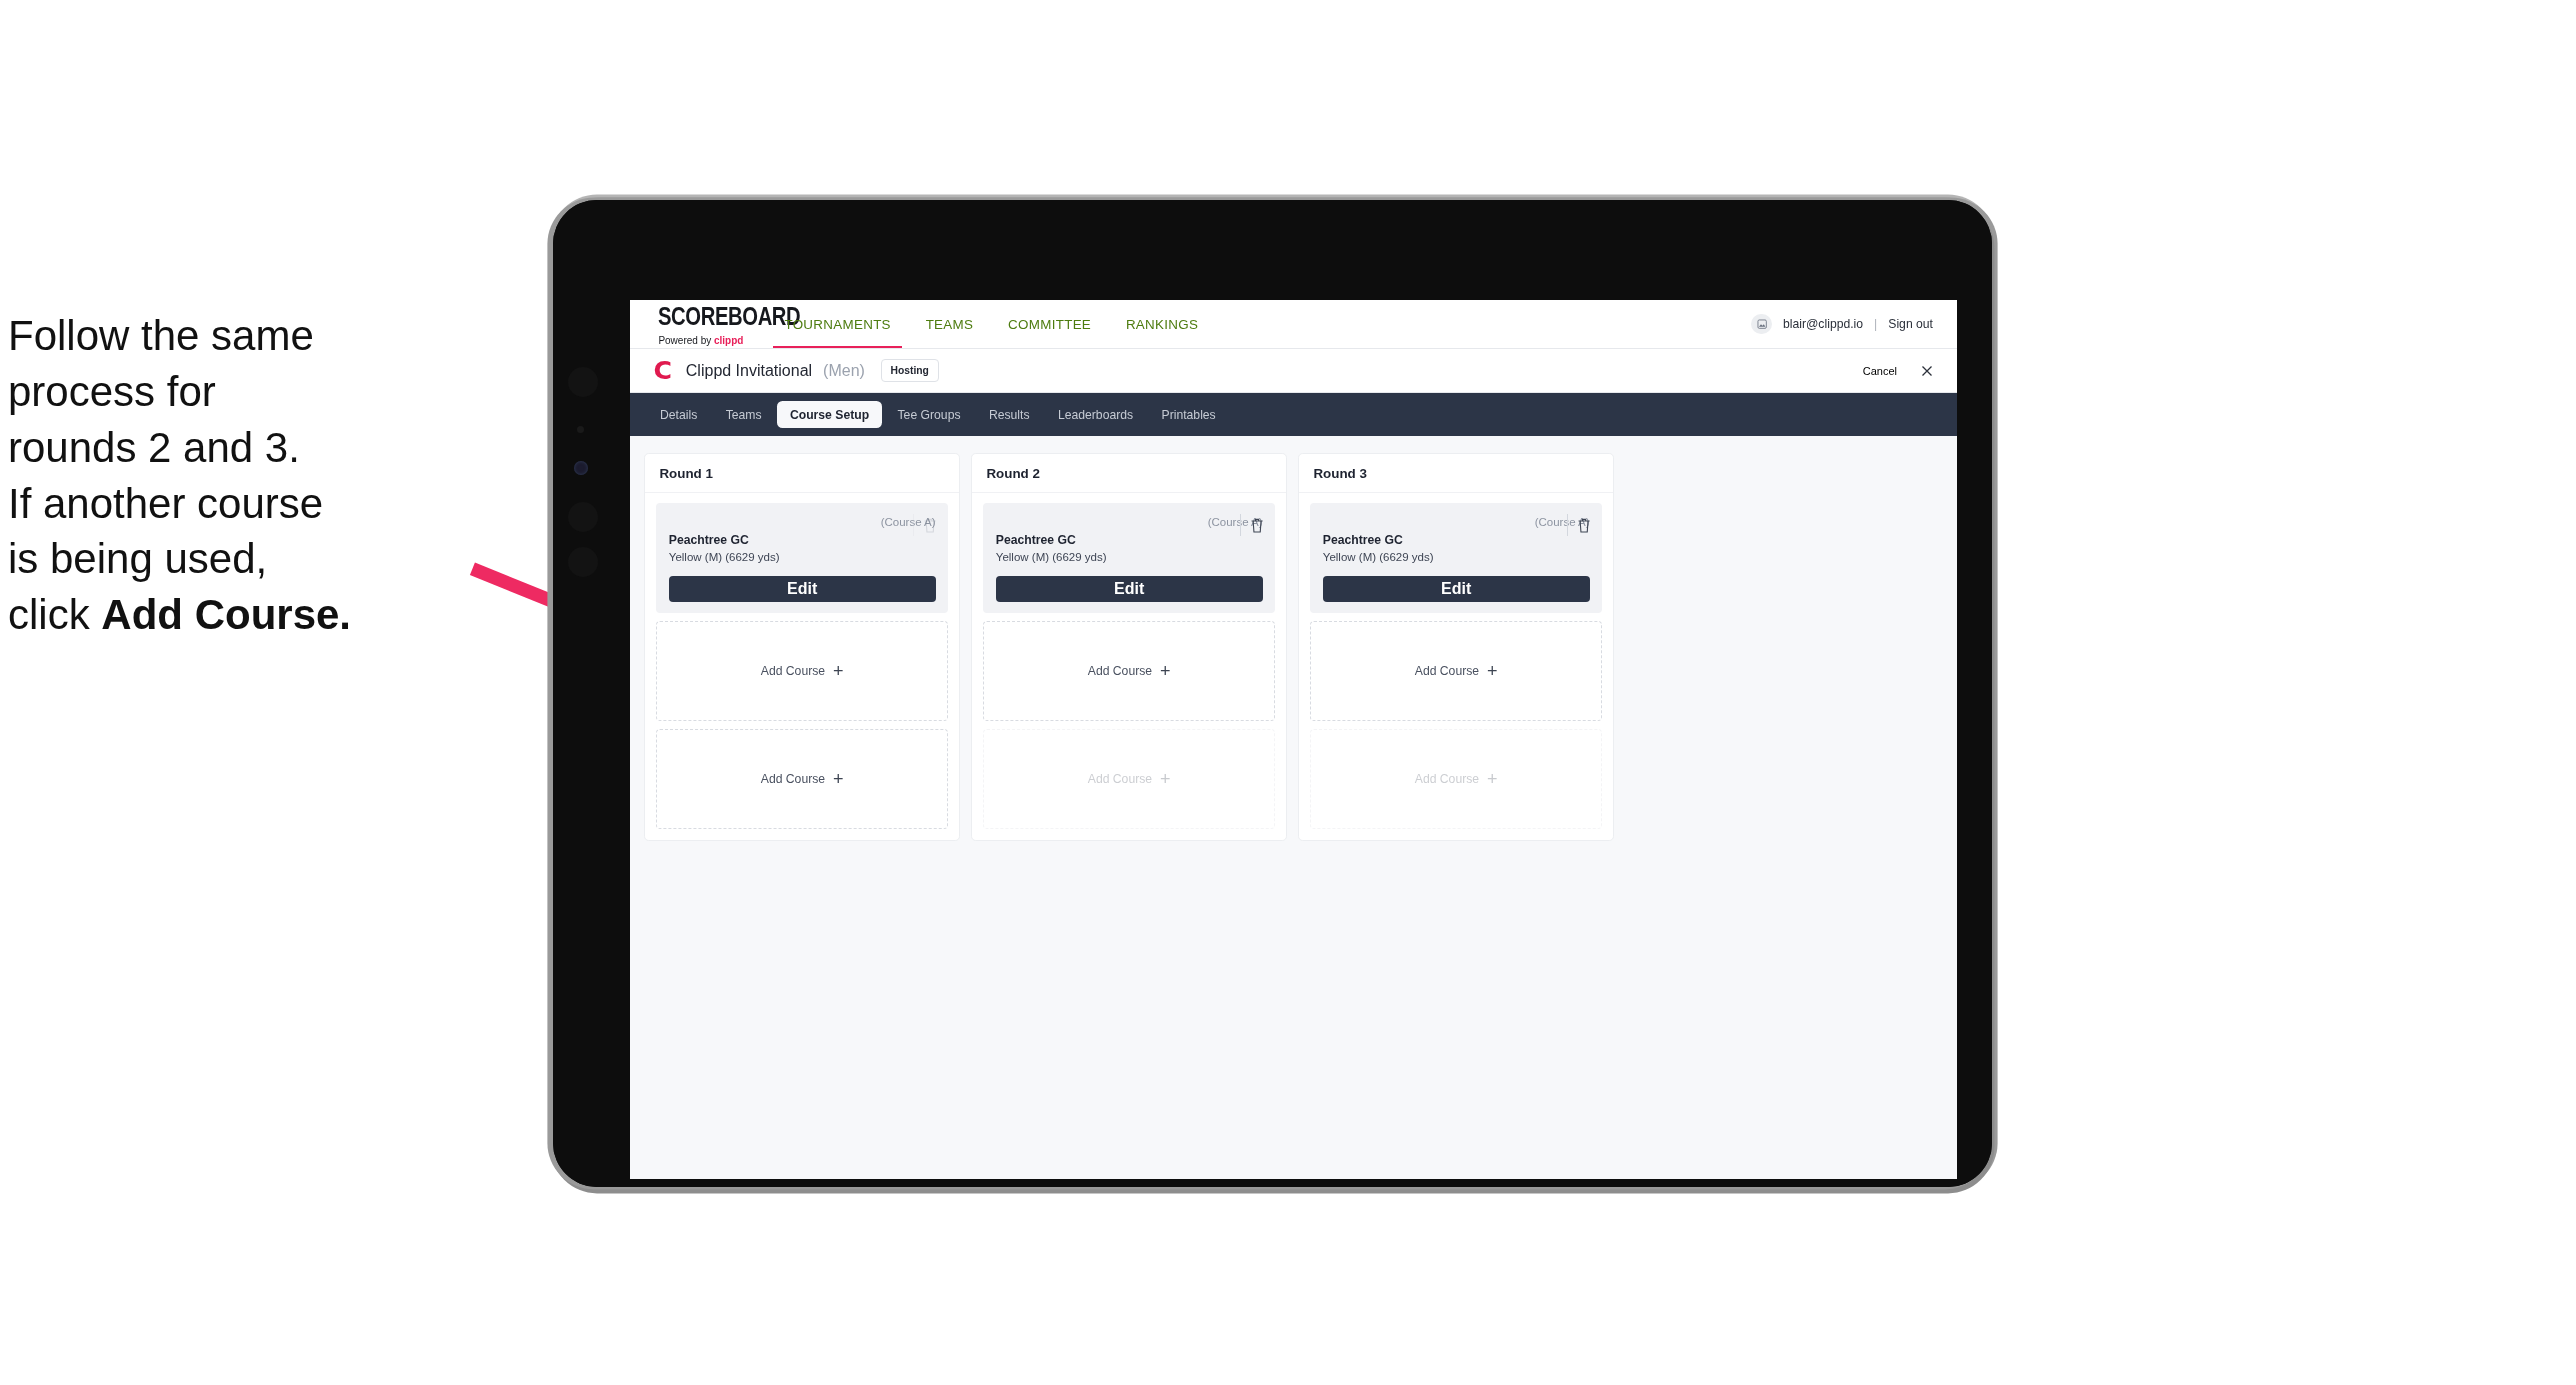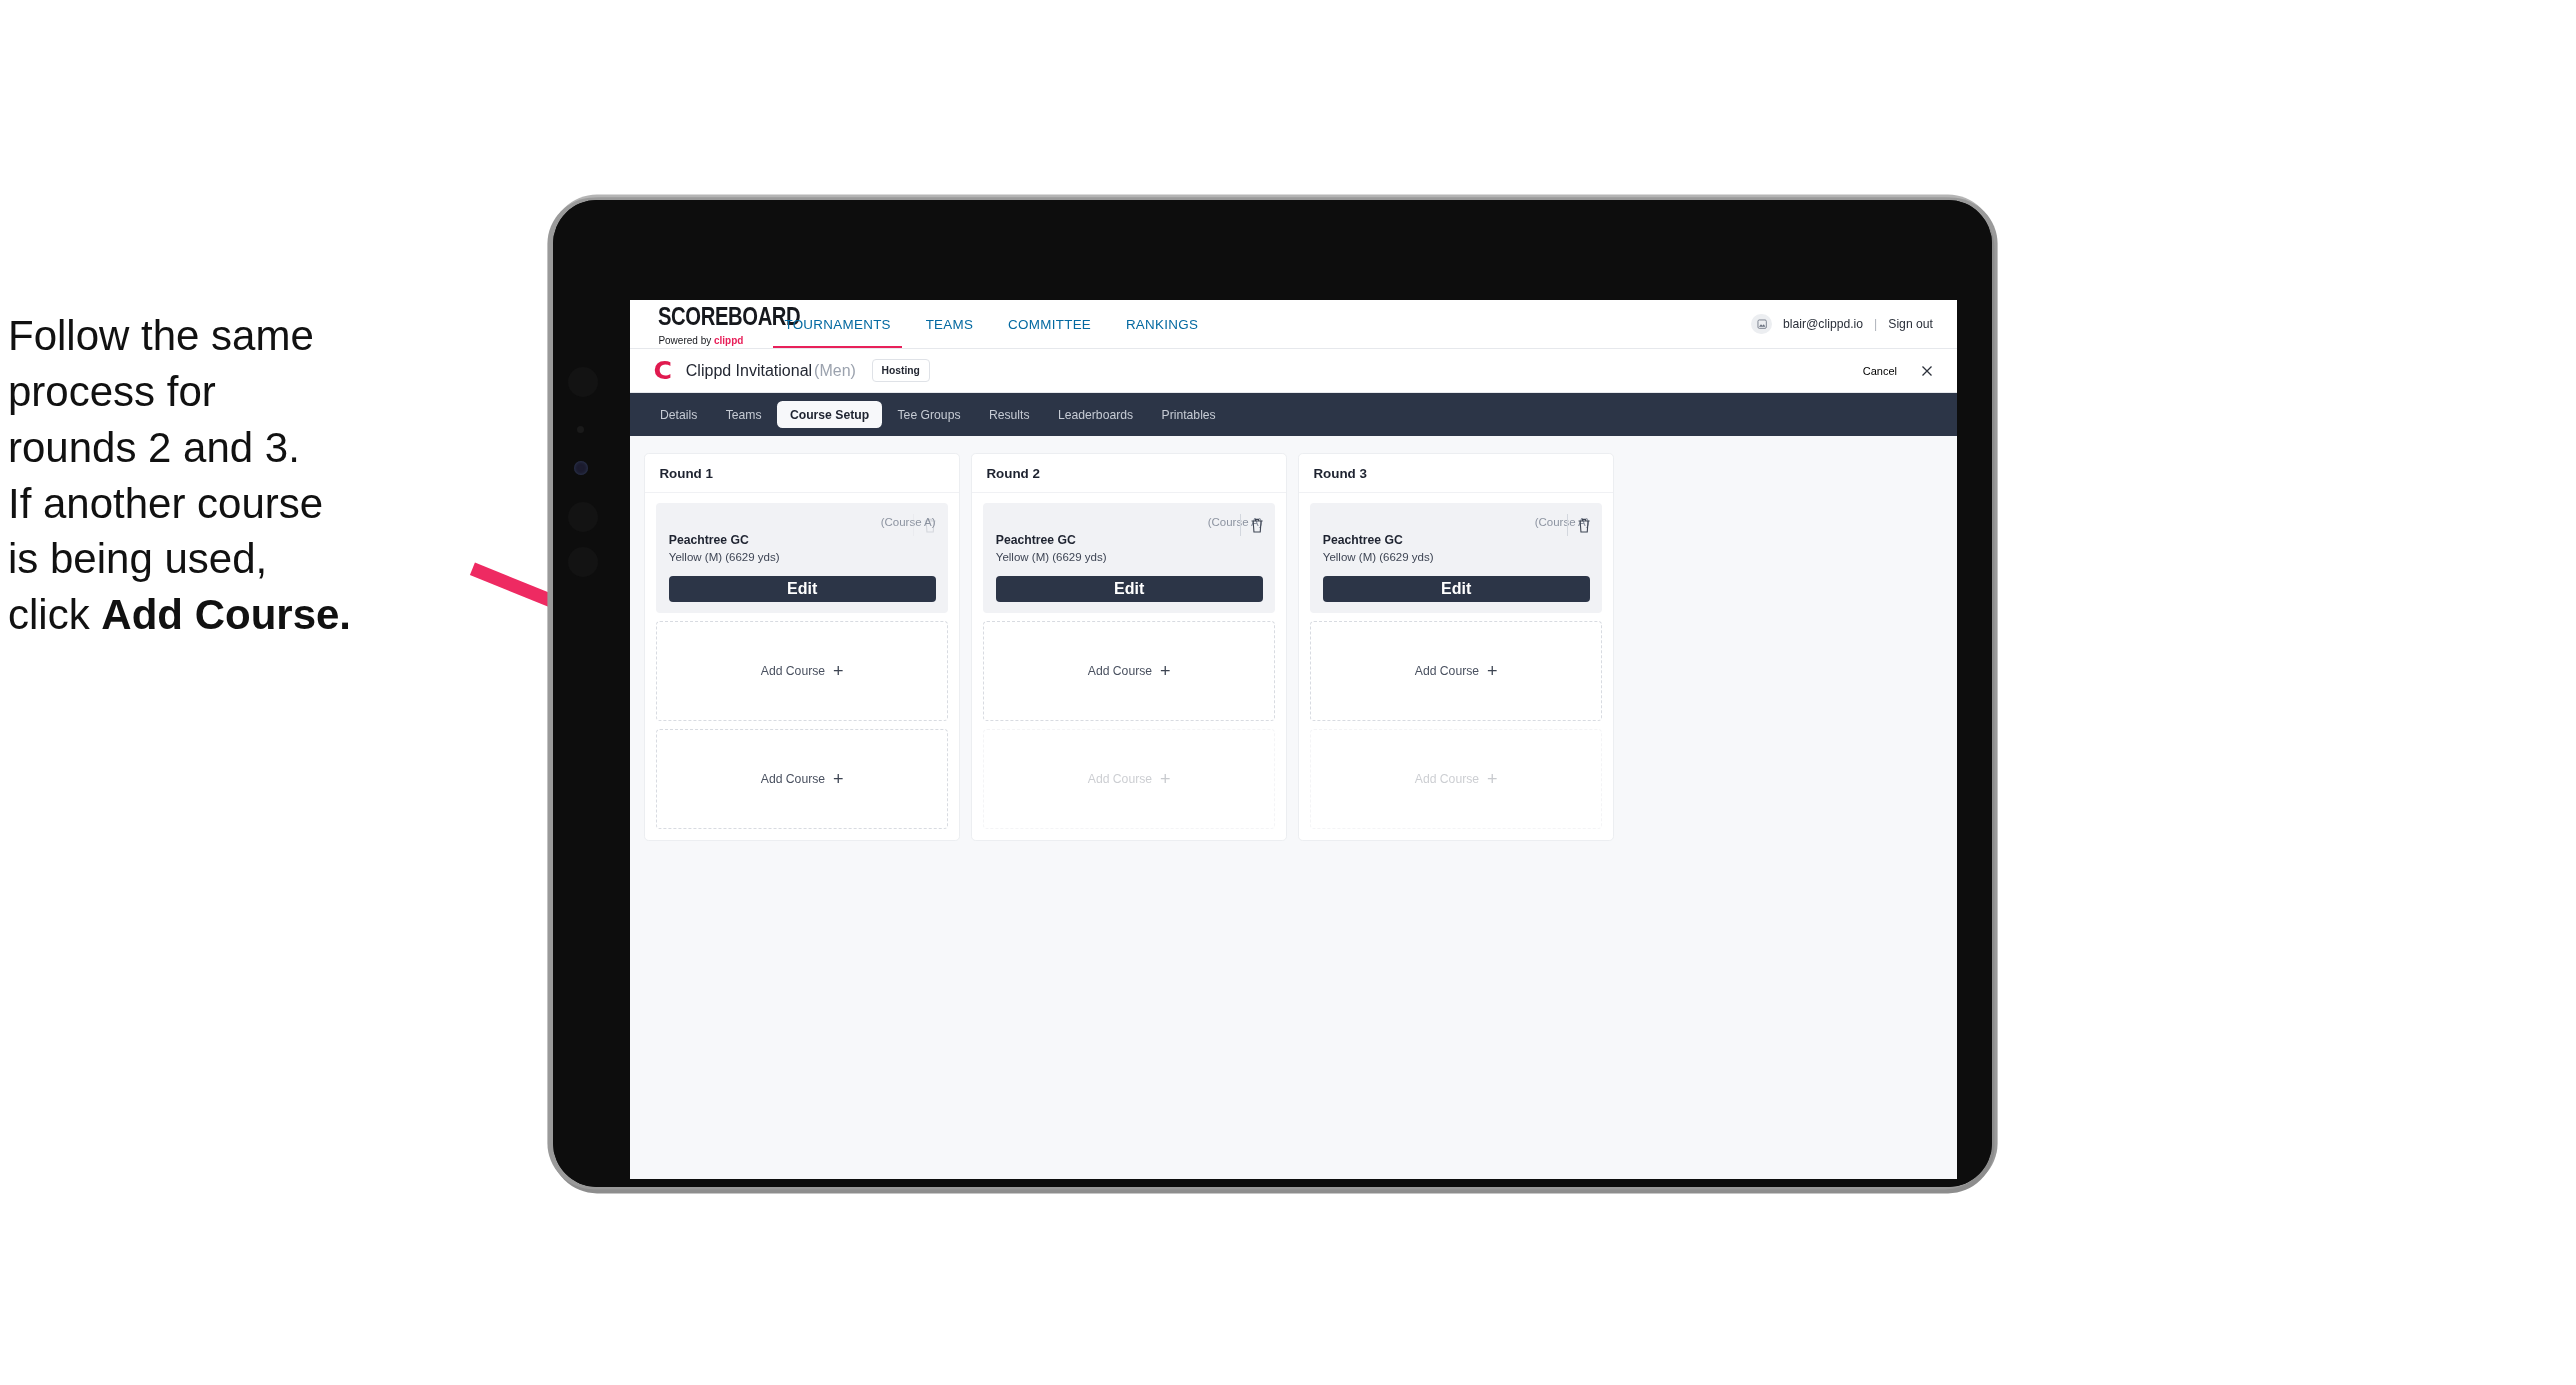--- a/index.html
+++ b/index.html
@@ -50,42 +50,42 @@
     font-family:"Liberation Sans", sans-serif; font-weight:bold; font-size:21.3px;
     letter-spacing:-0.4px; color:#16181d; line-height:1;
     transform:scaleY(1.18) scaleX(0.95); transform-origin:left center;
   }
   .brand-sub { font-size:10px; color:#16181d; margin-top:7.1px; line-height:1; }
   .brand-sub .pink { color:#e8205a; font-weight:bold; }
 
   .navitems { display:flex; align-items:stretch; margin-left:19px; }
   .navitem {
     display:flex; align-items:center; padding:0 17.4px; font-size:13.4px;
-    color:#0369a1; letter-spacing:0.3px; position:relative; cursor:pointer;
+    color:#4d7c0f; letter-spacing:0.3px; position:relative; cursor:pointer;
   }
   .navitem.active::after {
     content:""; position:absolute; left:6.3px; right:6.3px; bottom:0; height:2.4px; background:#e8205a;
   }
   .nav-right { margin-left:auto; display:flex; align-items:center; padding-right:24px; gap:11px; font-size:12.2px; color:#2b303a; }
   .avatar {
     width:20.5px; height:20.5px; border-radius:50%; background:#eceef1;
     display:flex; align-items:center; justify-content:center; color:#6a7280; font-size:9.5px;
   }
   .sep { color:#aeb3bb; }
   .signout { cursor:pointer; }
 
   
   .tbar {
     height:44px; background:#ffffff; display:flex; align-items:center;
     padding:0 24px 0 24px; border-bottom:0.8px solid #e6e8ec; position:relative;
   }
   .clogo { font-size:24px; font-weight:bold; color:#e01a4f; line-height:1; margin-right:14.2px;
            font-family:"DejaVu Sans", sans-serif; transform:scaleX(1.05); }
   .tname { font-size:16px; color:#232732; }
-  .tgender { font-size:16px; color:#9ba2ae; margin-left:2px; }
+  .tgender { font-size:16px; color:#9ba2ae; margin-left:11px; }
   .hosting {
     margin-left:16px; font-size:10.3px; font-weight:bold; color:#232732;
     border:0.8px solid #dfe2e7; border-radius:4px; padding:4.7px 8.7px; background:#fff;
   }
   .cancel { margin-left:auto; font-size:11px; color:#000000; display:flex; align-items:center; gap:24px; cursor:pointer; }
 
   
   .tabbar { height:43px; background:#2c3547; display:flex; align-items:center; padding-left:17.4px; gap:3.2px; }
   .tab { font-size:12.2px; color:#c6cbd4; padding:6.3px 12.6px; border-radius:5.5px; cursor:pointer; }
   .tab.active { background:#f7f8fa; color:#1e2330; font-weight:bold; }

